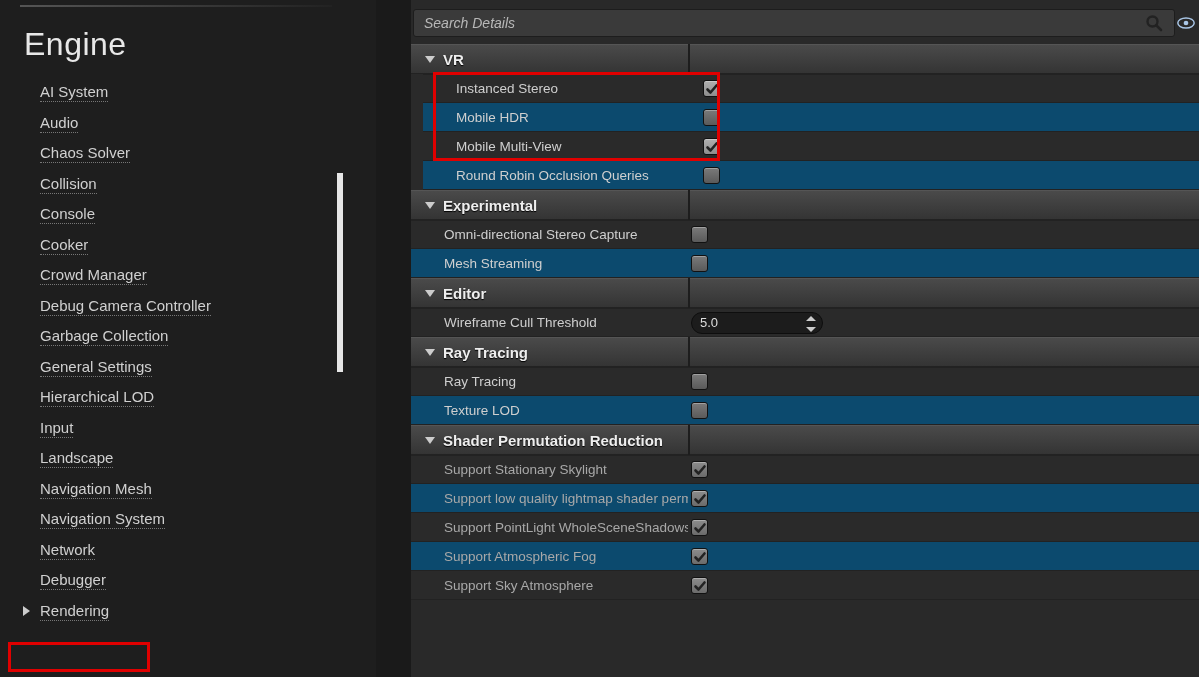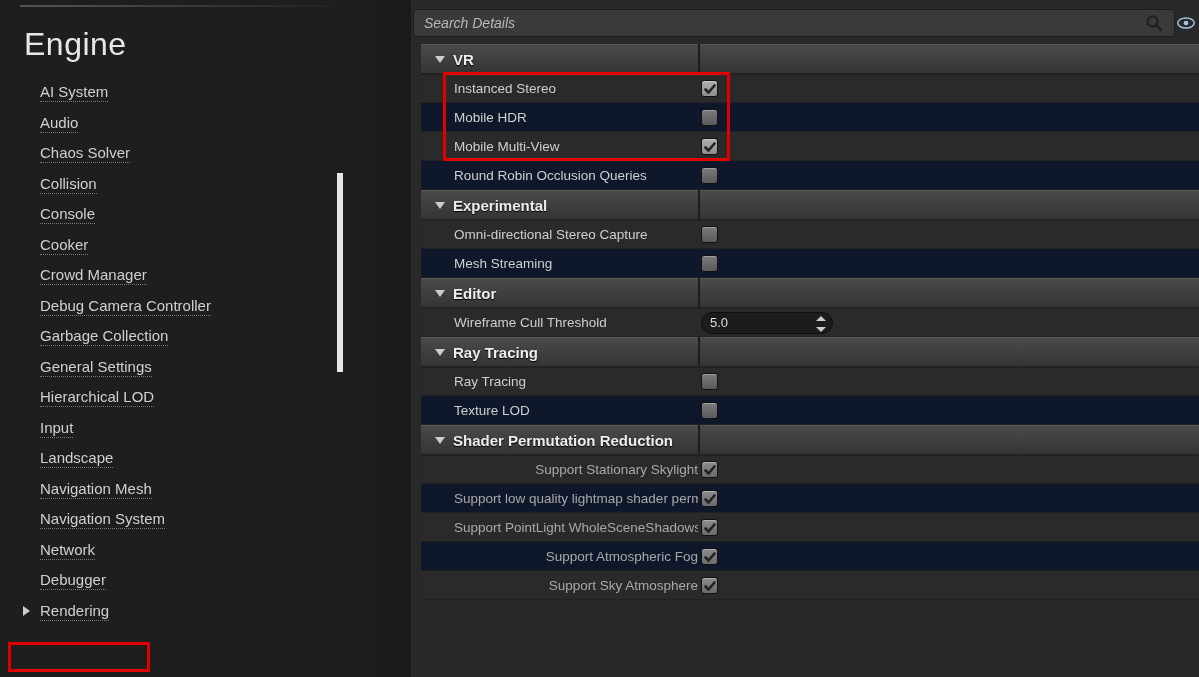--- a/index.html
+++ b/index.html
@@ -100,22 +100,22 @@
     border-top: 1px solid #222; border-bottom: 1px solid #222;
   }
   .row + .row { border-top: none; }
   .row .label-cell {
     width: 277px; padding-left: 33px; font-size: 13.5px; color: #cfcfcf;
     white-space: nowrap; overflow: hidden;
   }
   .row .value-cell {
     flex: 1; display: flex; align-items: center; padding-left: 3px;
   }
-  .row.stripe { background: #0f172a; }
-  .row.dim .label-cell { color: #a8a8a8; text-align: right; }
+  .row.stripe { background: #0c4a6e; }
+  .row.dim .label-cell { color: #a8a8a8; }
 
   
   .col-divider {
     position: absolute; left: 277px; top: 0; bottom: 0; width: 2px;
     background: #1d1d1d; pointer-events: none;
   }
 
   
   .chk {
     width: 17px; height: 17px; border: 1px solid #111; border-radius: 3px;
@@ -138,21 +138,21 @@
     border-left: 5px solid transparent; border-right: 5px solid transparent;
   }
   .spinner .arrows::before { top: 1px; border-bottom: 5px solid #ccc; }
   .spinner .arrows::after  { bottom: 1px; border-top: 5px solid #ccc; }
 
   
   .hl-vr {
     position: absolute; left: 22px; top: 31px; width: 285px; height: 86px;
     border: 3px solid #e00000; pointer-events: none; z-index: 3;
   }
-  .sections-inner { position: relative; margin-left: 10px; }
+  .sections-inner { position: relative; }
 </style>
 </head>
 <body>
 
 <div class="app">
 
   <div class="sidebar">
     <div class="sidebar-topline"></div>
     <div class="cat-title">Engine</div>
     <div class="sidebar-list" id="sidebar-list">
@@ -198,21 +198,21 @@
       </span>
     </div>
 
     <div class="sections">
       <div class="sections-inner" id="sections-inner">
         <div class="col-divider"></div>
       <div class="section-header">
             <span class="disclosure"></span>
             <span>VR</span>
           </div>
-          <div class="section-body" style="position: relative;">
+          <div class="section-body" style="position: relative; padding-left: 12px;">
             <div class="row">
               <div class="label-cell">Instanced Stereo</div>
               <div class="value-cell">
                 <div class="chk">
                   <svg width="14" height="14" viewBox="0 0 14 14">
                     <path d="M2.5 7.5 L5.5 10.5 L11.5 3.5" fill="none" stroke="#222" stroke-width="2.6" stroke-linecap="round" stroke-linejoin="round"></path>
                   </svg>
                 </div>
               </div>
             </div>

